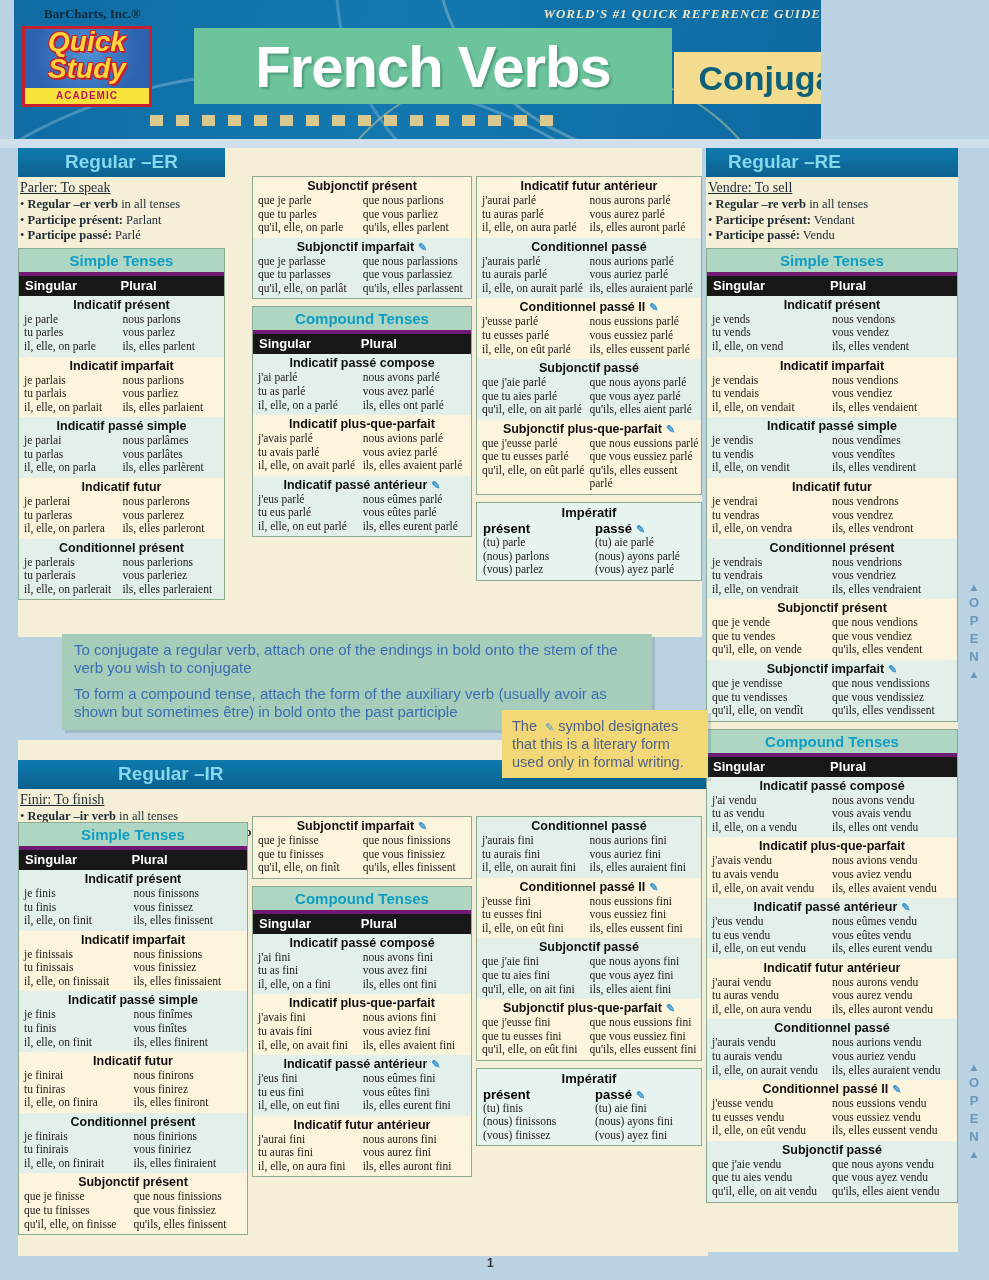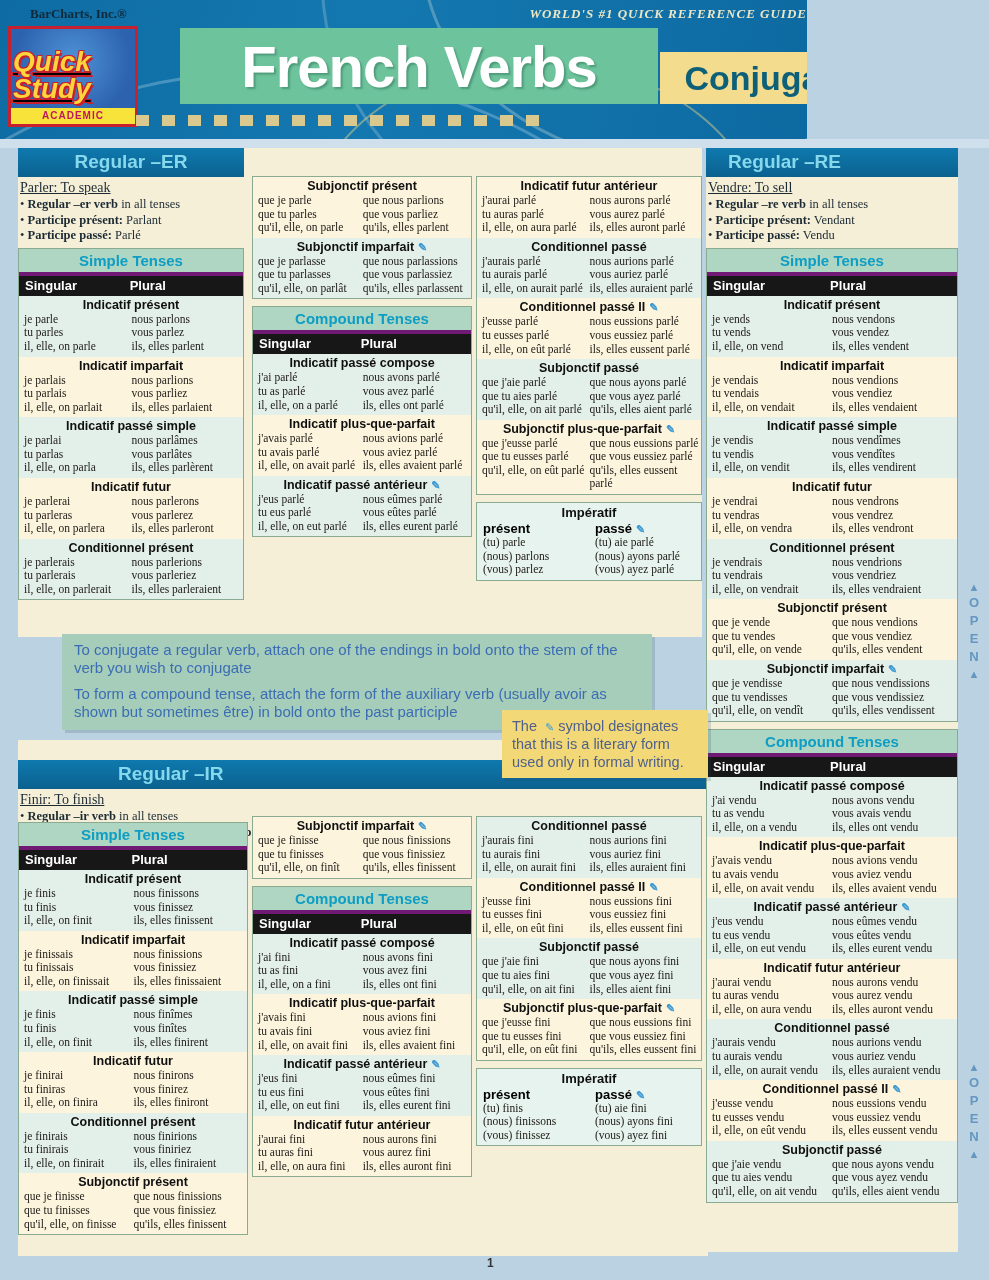--- a/index.html
+++ b/index.html
@@ -1,33 +1,33 @@
 <!DOCTYPE html>
 <html><head>
 <meta charset="utf-8">
 <style>
   html,body{margin:0;padding:0;}
   .page{position:relative;width:989px;height:1280px;background:#bad2e2;overflow:hidden;
         font-family:"Liberation Sans",sans-serif;}
   
-  .top{position:absolute;left:0;top:0;width:807px;height:143px;
+  .top{position:absolute;left:14px;top:0;width:807px;height:143px;
        background:linear-gradient(100deg,#0e6ca3,#1478b0 45%,#0d6aa1);overflow:hidden;}
   .arc{position:absolute;border:3px solid rgba(245,245,225,.28);border-radius:50%;}
   .arc1{width:520px;height:420px;right:-140px;top:-260px;}
   .arc2{width:700px;height:560px;right:-220px;top:-300px;border-color:rgba(230,240,250,.22);}
   .arc3{width:460px;height:360px;right:40px;top:60px;border-color:rgba(215,205,140,.5);border-width:2px;}
   .arc4{width:900px;height:700px;left:-180px;top:70px;border-color:rgba(240,248,255,.25);}
   .brand{position:absolute;left:30px;top:6px;font-family:"Liberation Serif",serif;
          font-size:13px;font-weight:bold;color:#102a3a;}
   .tagline{position:absolute;left:0;right:0;top:6px;text-align:right;
            font-family:"Liberation Serif",serif;font-style:italic;font-weight:bold;
            font-size:13px;color:#ece7c6;letter-spacing:1px;}
   .logo{position:absolute;left:8px;top:26px;width:124px;border:3px solid #c9202e;background:#fff;}
   .logo-top{background:radial-gradient(circle at 50% 40%,#4f92d6 0%,#2c62ae 75%);
-            padding:20px 2px 6px 2px;text-decoration:underline;}
+            padding:0 2px 6px 2px;text-align:center;}
   .logo-word{font-style:italic;font-weight:800;font-size:28px;line-height:.95;color:#ffd43d;
              text-shadow:-1px -1px 0 #c9202e,1px -1px 0 #c9202e,-1px 1px 0 #c9202e,2px 2px 0 #c9202e;}
   .logo-academic{background:#f8e33b;color:#be185d;font-weight:800;font-size:10px;
                  letter-spacing:1px;text-align:center;padding:2px 0 3px 0;}
   .title-box{position:absolute;left:180px;top:28px;width:478px;height:76px;background:#6dc39c;
              display:flex;align-items:center;justify-content:center;
              font-size:58px;font-weight:800;color:#fff;letter-spacing:-1px;
              text-shadow:2px 2px 2px rgba(20,80,60,.35);}
   .subtitle-box{position:absolute;left:660px;top:52px;width:266px;height:52px;background:#f3dc8e;
              display:flex;align-items:center;justify-content:center;
@@ -105,21 +105,21 @@
     <div class="title-box">French Verbs</div>
     <div class="subtitle-box">Conjugations</div>
     <div class="dash-strip"></div>
   </header>
   <div class="top-band"></div>
 
   <div class="panel er-panel"></div>
   <div class="panel re-panel"></div>
   <div class="panel ir-panel"></div>
 
-  <div class="col" style="left:18px;top:148px;width:226px;">
+  <div class="col" style="left:18px;top:148px;width:207px;">
     <div class="secbar">Regular –ER</div>
     <div class="intro">
       <div class="verbline">Parler: To speak</div>
       <div>
           <div class="bullet-line"><span class="bullet-item">• <b>Regular –er verb</b> in all tenses</span></div>
           <div class="bullet-line"><span class="bullet-item">• <b>Participe présent:</b> Parlant</span></div>
           <div class="bullet-line"><span class="bullet-item">• <b>Participe passé:</b> Parlé</span></div>
         </div>
     </div>
     <div class="box">

